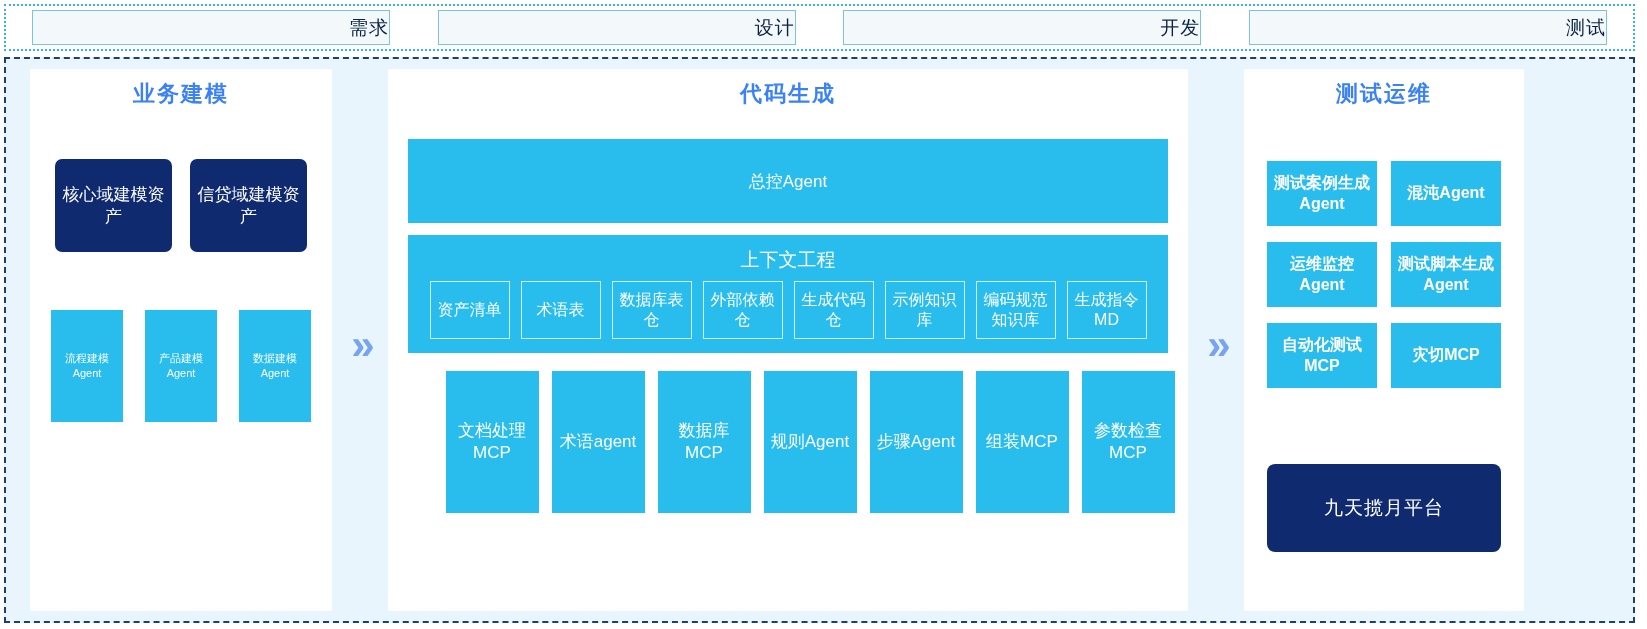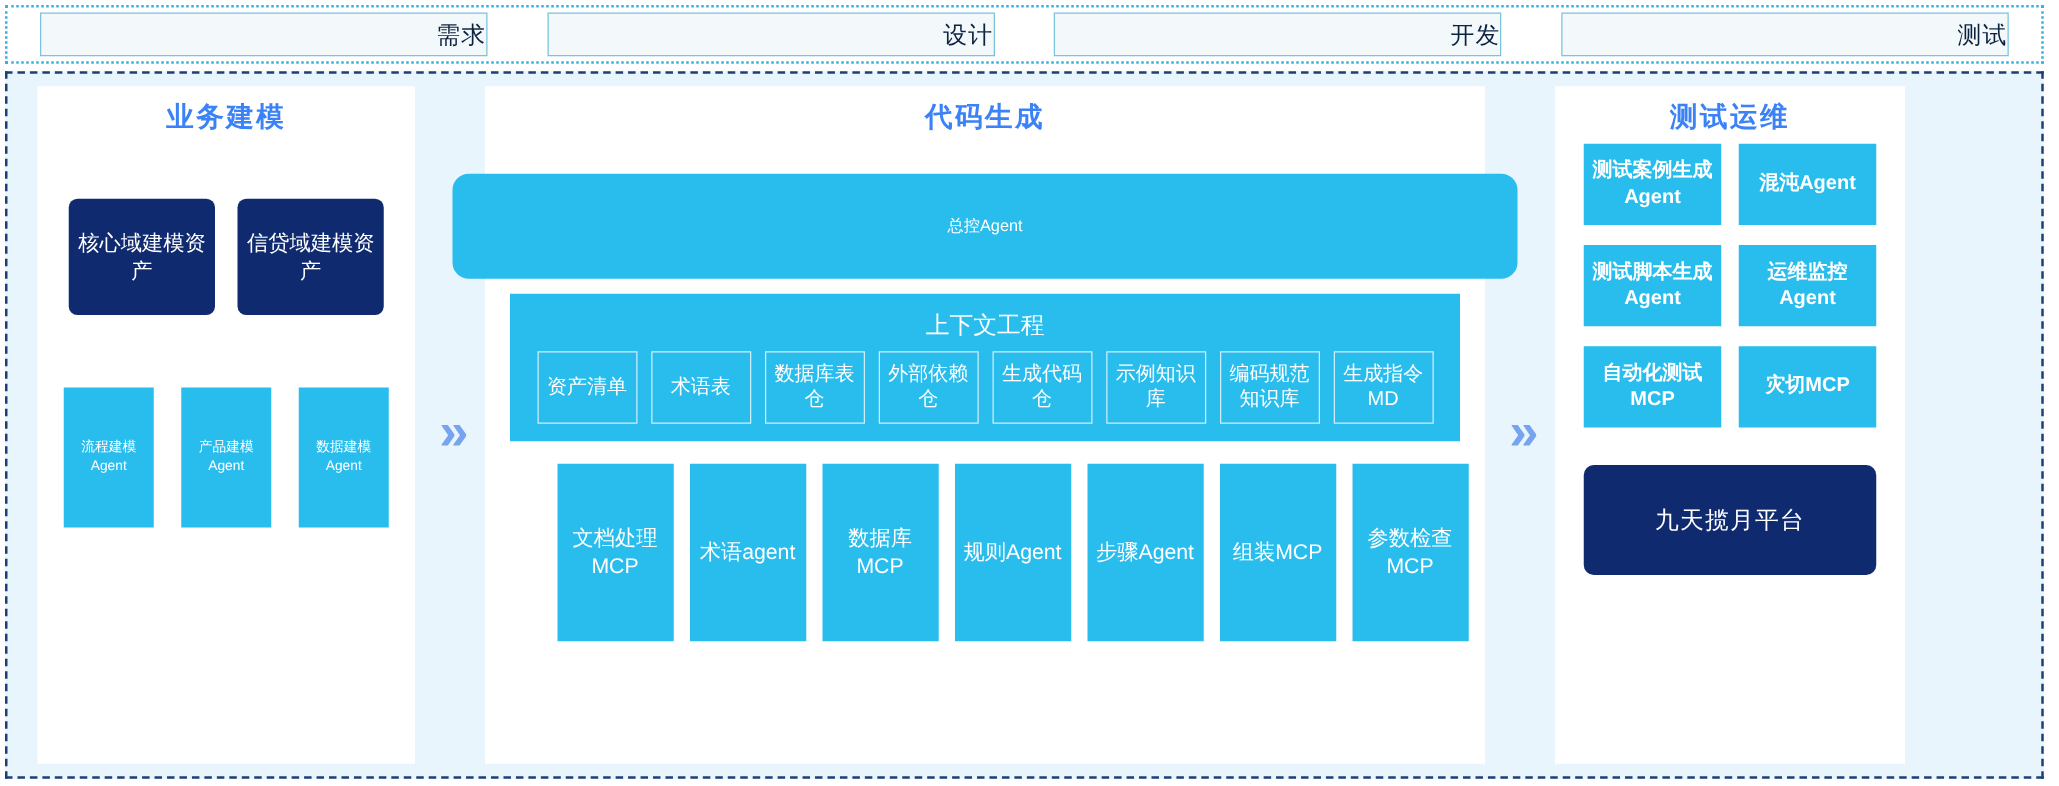--- a/index.html
+++ b/index.html
@@ -132,30 +132,29 @@
     text-align: center;
     margin-top: 10px;
   }
 
   
   #panel-codegen {
     width: 800px;
     flex: 0 0 800px;
   }
   #supervisor-bar {
-    width: 852px;
+    width: 760px;
     height: 84px;
     background: #29bdee;
     color: #ffffff;
-    font-size: 13px;
+    font-size: 17px;
     display: flex;
     align-items: center;
     justify-content: center;
     margin-top: 24px;
-    border-radius: 13px;
   }
   #context-block {
     width: 760px;
     background: #29bdee;
     margin-top: 12px;
     padding: 8px 0 14px 0;
     box-sizing: border-box;
     display: flex;
     flex-direction: column;
     align-items: center;
@@ -203,20 +202,21 @@
     text-align: center;
     padding: 0 3px;
     box-sizing: border-box;
   }
 
   
   #panel-testops {
     width: 280px;
     flex: 0 0 280px;
     margin-right: 12px;
+    gap: 46px;
   }
   #testops-grid {
     display: grid;
     grid-template-columns: 110px 110px;
     gap: 16px 14px;
     font-weight: bold;
   }
   .ops-card {
     height: 65px;
     background: #29bdee;
@@ -360,24 +360,24 @@
     <div class="panel-title">测试运维</div>
 
     <div id="testops-grid">
       <div class="ops-card">
         <span>测试案例生成Agent</span>
       </div>
       <div class="ops-card">
         <span>混沌Agent</span>
       </div>
       <div class="ops-card">
+        <span>运维监控Agent</span>
+      </div>
+      <div class="ops-card">
         <span>测试脚本生成Agent</span>
-      </div>
-      <div class="ops-card">
-        <span>运维监控Agent</span>
       </div>
       <div class="ops-card">
         <span>自动化测试MCP</span>
       </div>
       <div class="ops-card">
         <span>灾切MCP</span>
       </div>
     </div>
 
     <div id="platform-card">

